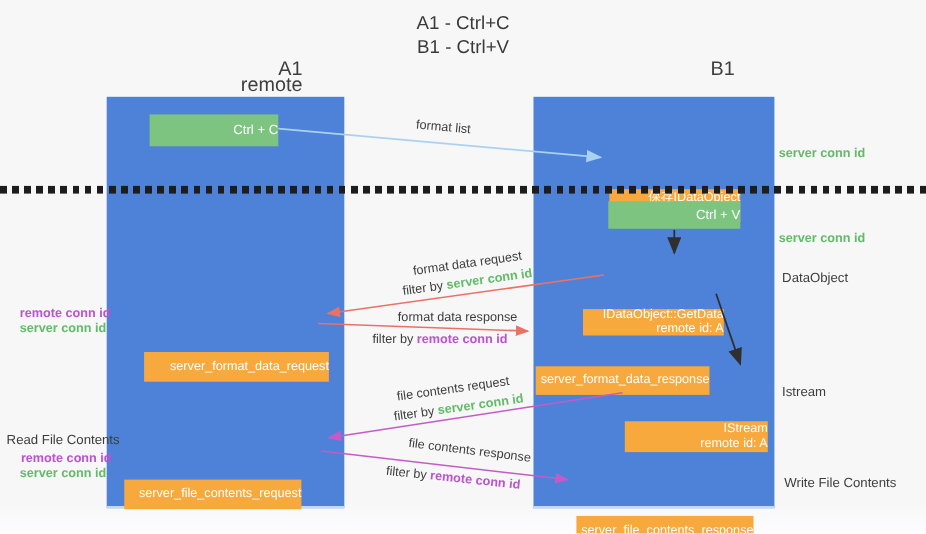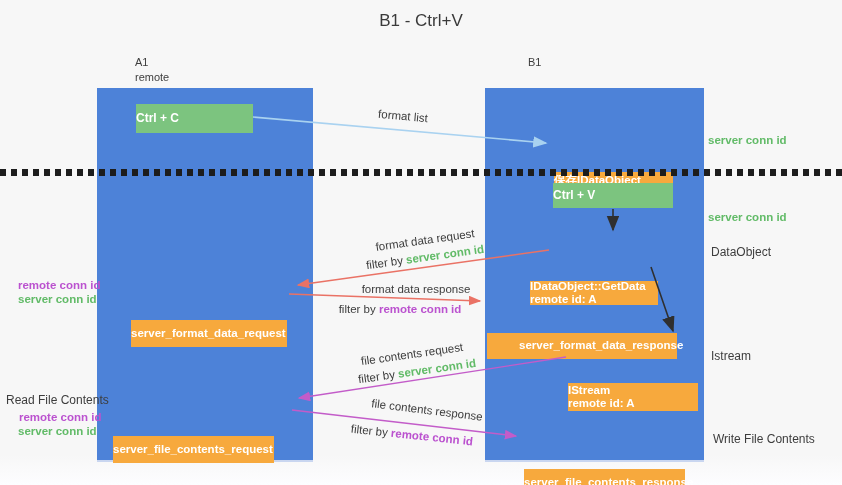--- a/index.html
+++ b/index.html
@@ -23,52 +23,53 @@
   }
   .title{
     position:absolute;left:0;top:10px;width:842px;text-align:center;
     font-size:17px;line-height:22px;color:#3a3a3a;z-index:6;
   }
   .lane{position:absolute;top:88px;height:372px;background:var(--lane-blue);z-index:1;
         border-bottom:2px solid #c9d6f0;}
   .lane-a1{left:97px;width:216px;}
   .lane-b1{left:485px;width:219px;}
   .lane-header{
-    position:absolute;top:55px;width:140px;text-align:left;
-    font-size:11px;line-height:15px;color:#3e3e3e;z-index:6;
+    position:absolute;top:55px;width:140px;text-align:right;
+    font-size:18px;line-height:15px;color:#3e3e3e;z-index:6;
   }
   .hdr-a1{left:135px;}
   .hdr-b1{left:528px;}
   .dotted-line{
     position:absolute;left:0;top:169px;width:842px;height:7px;z-index:5;
     background:repeating-linear-gradient(90deg,#1d1d1d 0 6px,transparent 6px 11px);
   }
   .box{
-    position:absolute;display:flex;flex-direction:column;align-items:flex-start;justify-content:center;
-    color:#fff;text-align:center;font-size:11.5px;line-height:13.5px;z-index:3;white-space:nowrap;font-weight:bold;
+    position:absolute;display:flex;flex-direction:column;align-items:flex-end;justify-content:center;
+    color:#fff;text-align:center;font-size:11.5px;line-height:13.5px;z-index:3;white-space:nowrap;
   }
   .green{background:var(--box-green);font-size:12px;}
   .orange{background:var(--box-orange);margin-top:44px;}
   .arrows{position:absolute;left:0;top:0;width:842px;height:485px;z-index:4;pointer-events:none;}
   .flow-label{
     position:absolute;font-size:11.5px;color:var(--text-dark);white-space:nowrap;z-index:6;
     transform-origin:center center;
   }
   .bold-green{color:var(--text-green);font-weight:bold;}
   .bold-purple{color:var(--text-purple);font-weight:bold;}
   .side-label{position:absolute;font-size:12px;color:var(--text-dark);white-space:nowrap;z-index:6;}
   .side-green{color:var(--text-green);font-weight:bold;font-size:11.5px;}
   .side-purple{color:var(--text-purple);font-weight:bold;font-size:11.5px;}
 </style>
 </head>
 <body>
 
 <div class="canvas">
 
   <div class="title">
+    <div>A1 - Ctrl+C</div>
     <div>B1 - Ctrl+V</div>
   </div>
 
   <div class="lane-header hdr-a1">
     <div>A1</div>
     <div>remote</div>
   </div>
   <div class="lane-header hdr-b1">
     <div>B1</div>
   </div>
@@ -113,25 +114,25 @@
 
   <div class="box green" style="left:553px;top:183px;width:120px;height:25px;">
     <span>Ctrl + V</span>
   </div>
 
   <div class="box orange" style="left:530px;top:237px;width:128px;height:24px;">
     <span>IDataObject::GetData</span>
     <span>remote id: A</span>
   </div>
 
-  <div class="box orange" style="left:131px;top:276px;width:156px;height:27px;">
+  <div class="box orange" style="left:131px;top:276px;width:168px;height:27px;">
     <span>server_format_data_request</span>
   </div>
 
-  <div class="box orange" style="left:487px;top:289px;width:158px;height:26px;padding-left:32px;">
+  <div class="box orange" style="left:487px;top:289px;width:158px;height:26px;">
     <span>server_format_data_response</span>
   </div>
 
   <div class="box orange" style="left:568px;top:339px;width:130px;height:28px;">
     <span>IStream</span>
     <span>remote id: A</span>
   </div>
 
   <div class="box orange" style="left:113px;top:392px;width:161px;height:27px;">
     <span>server_file_contents_request</span>

